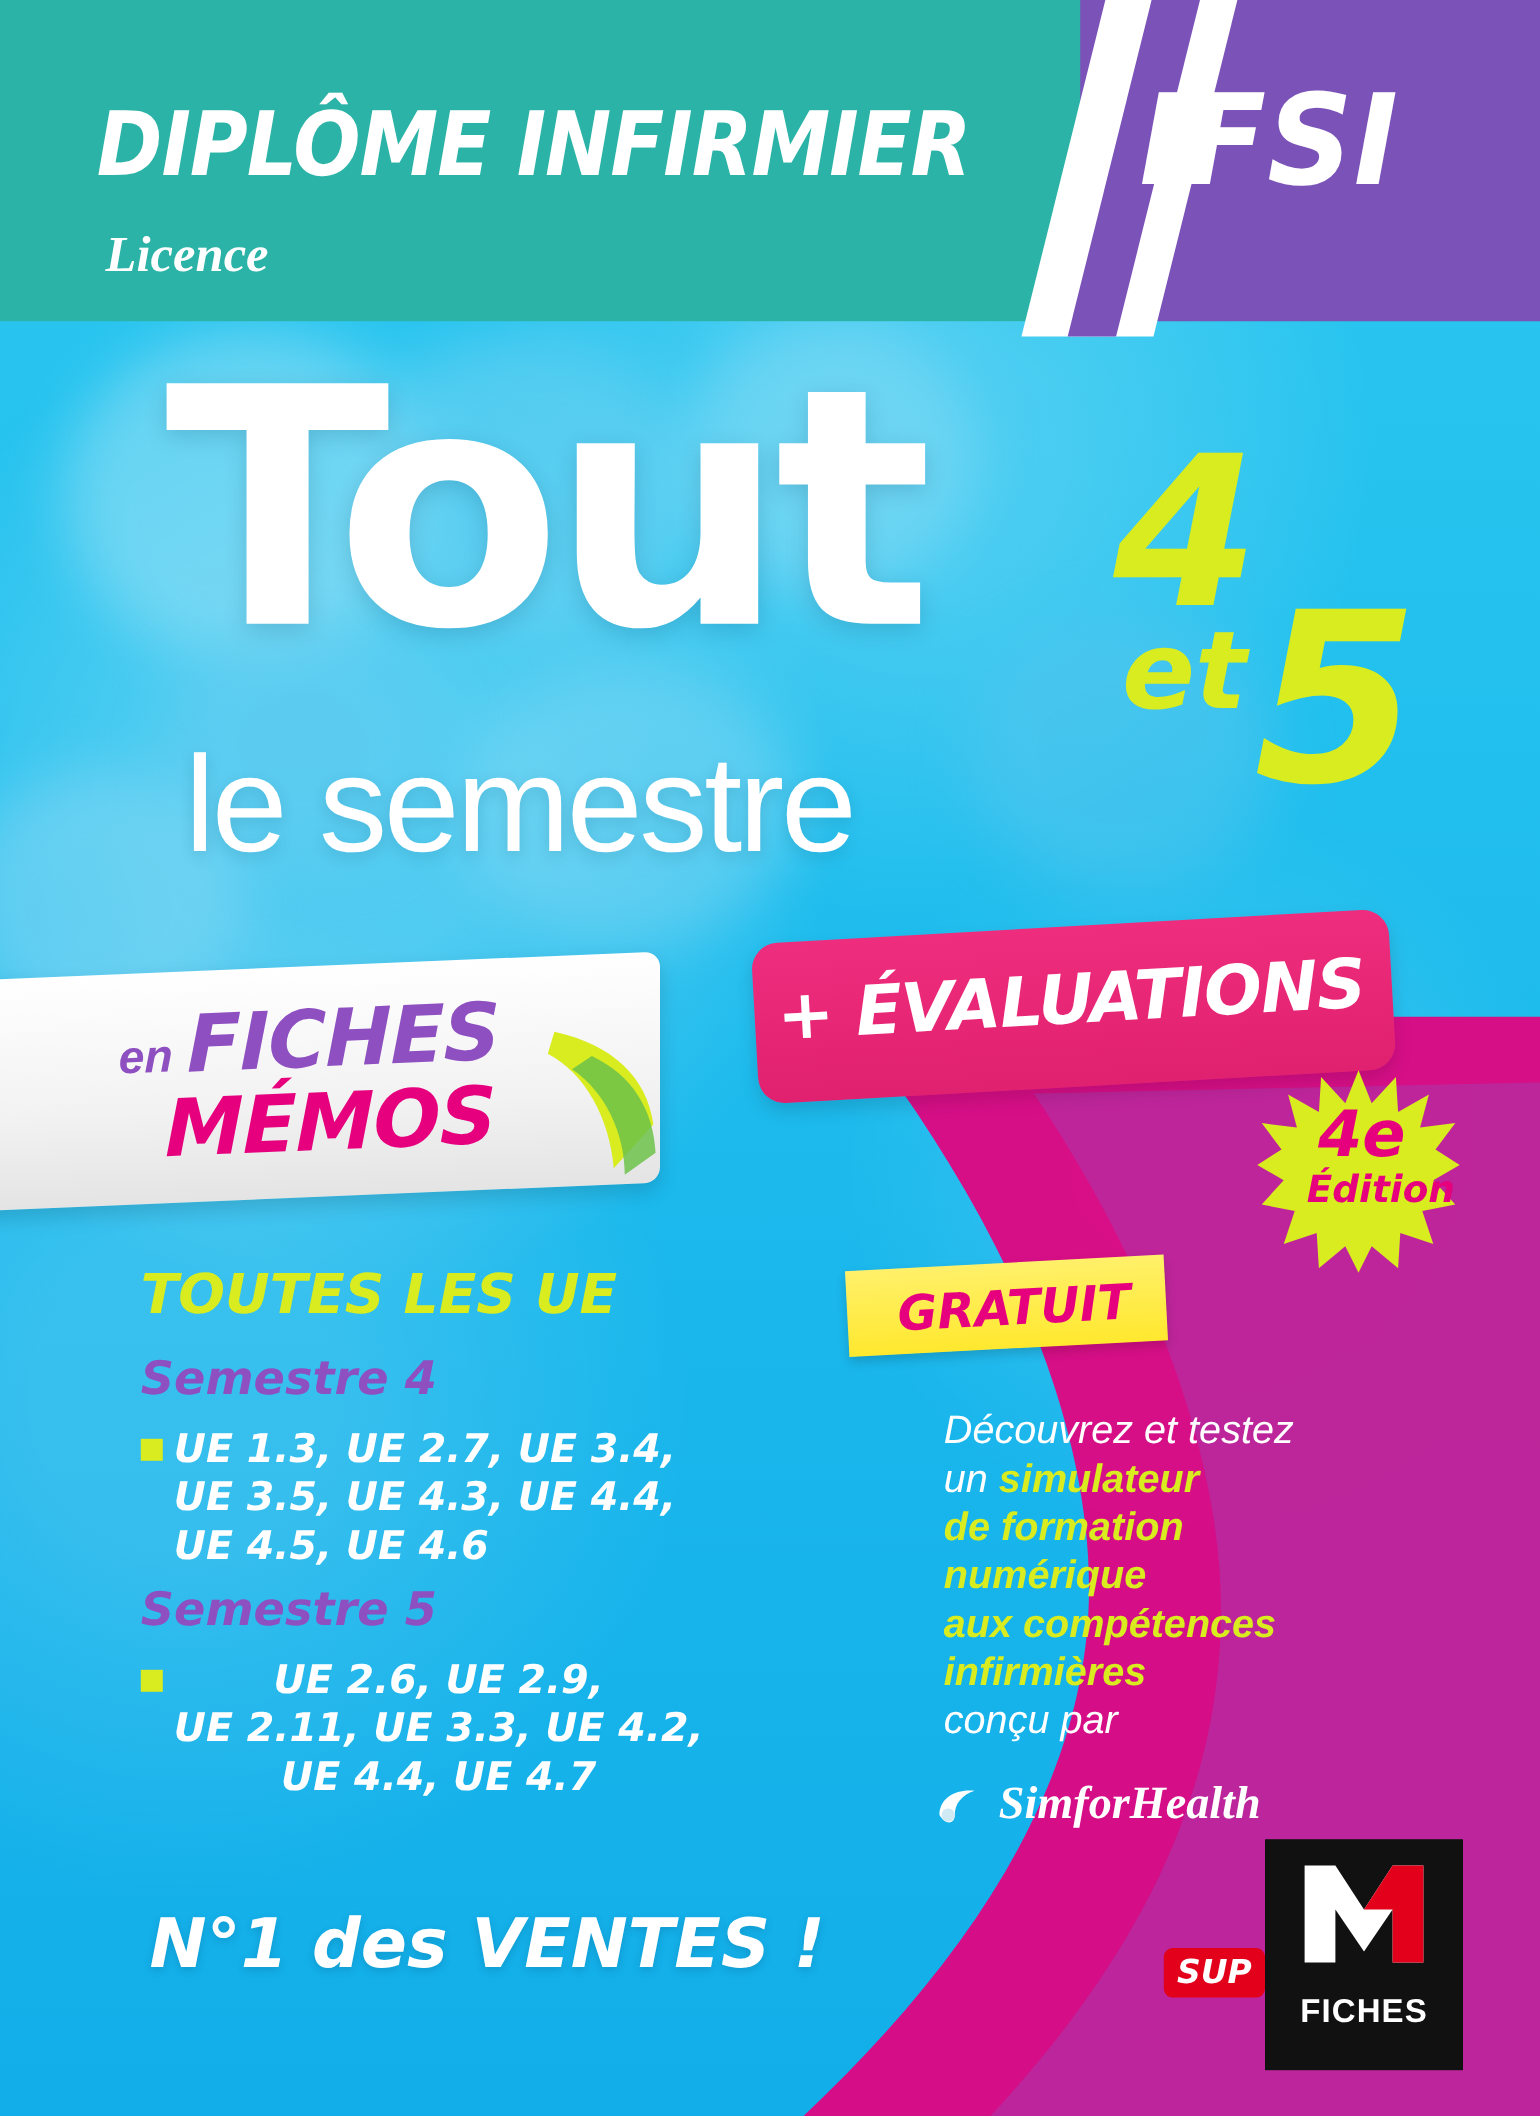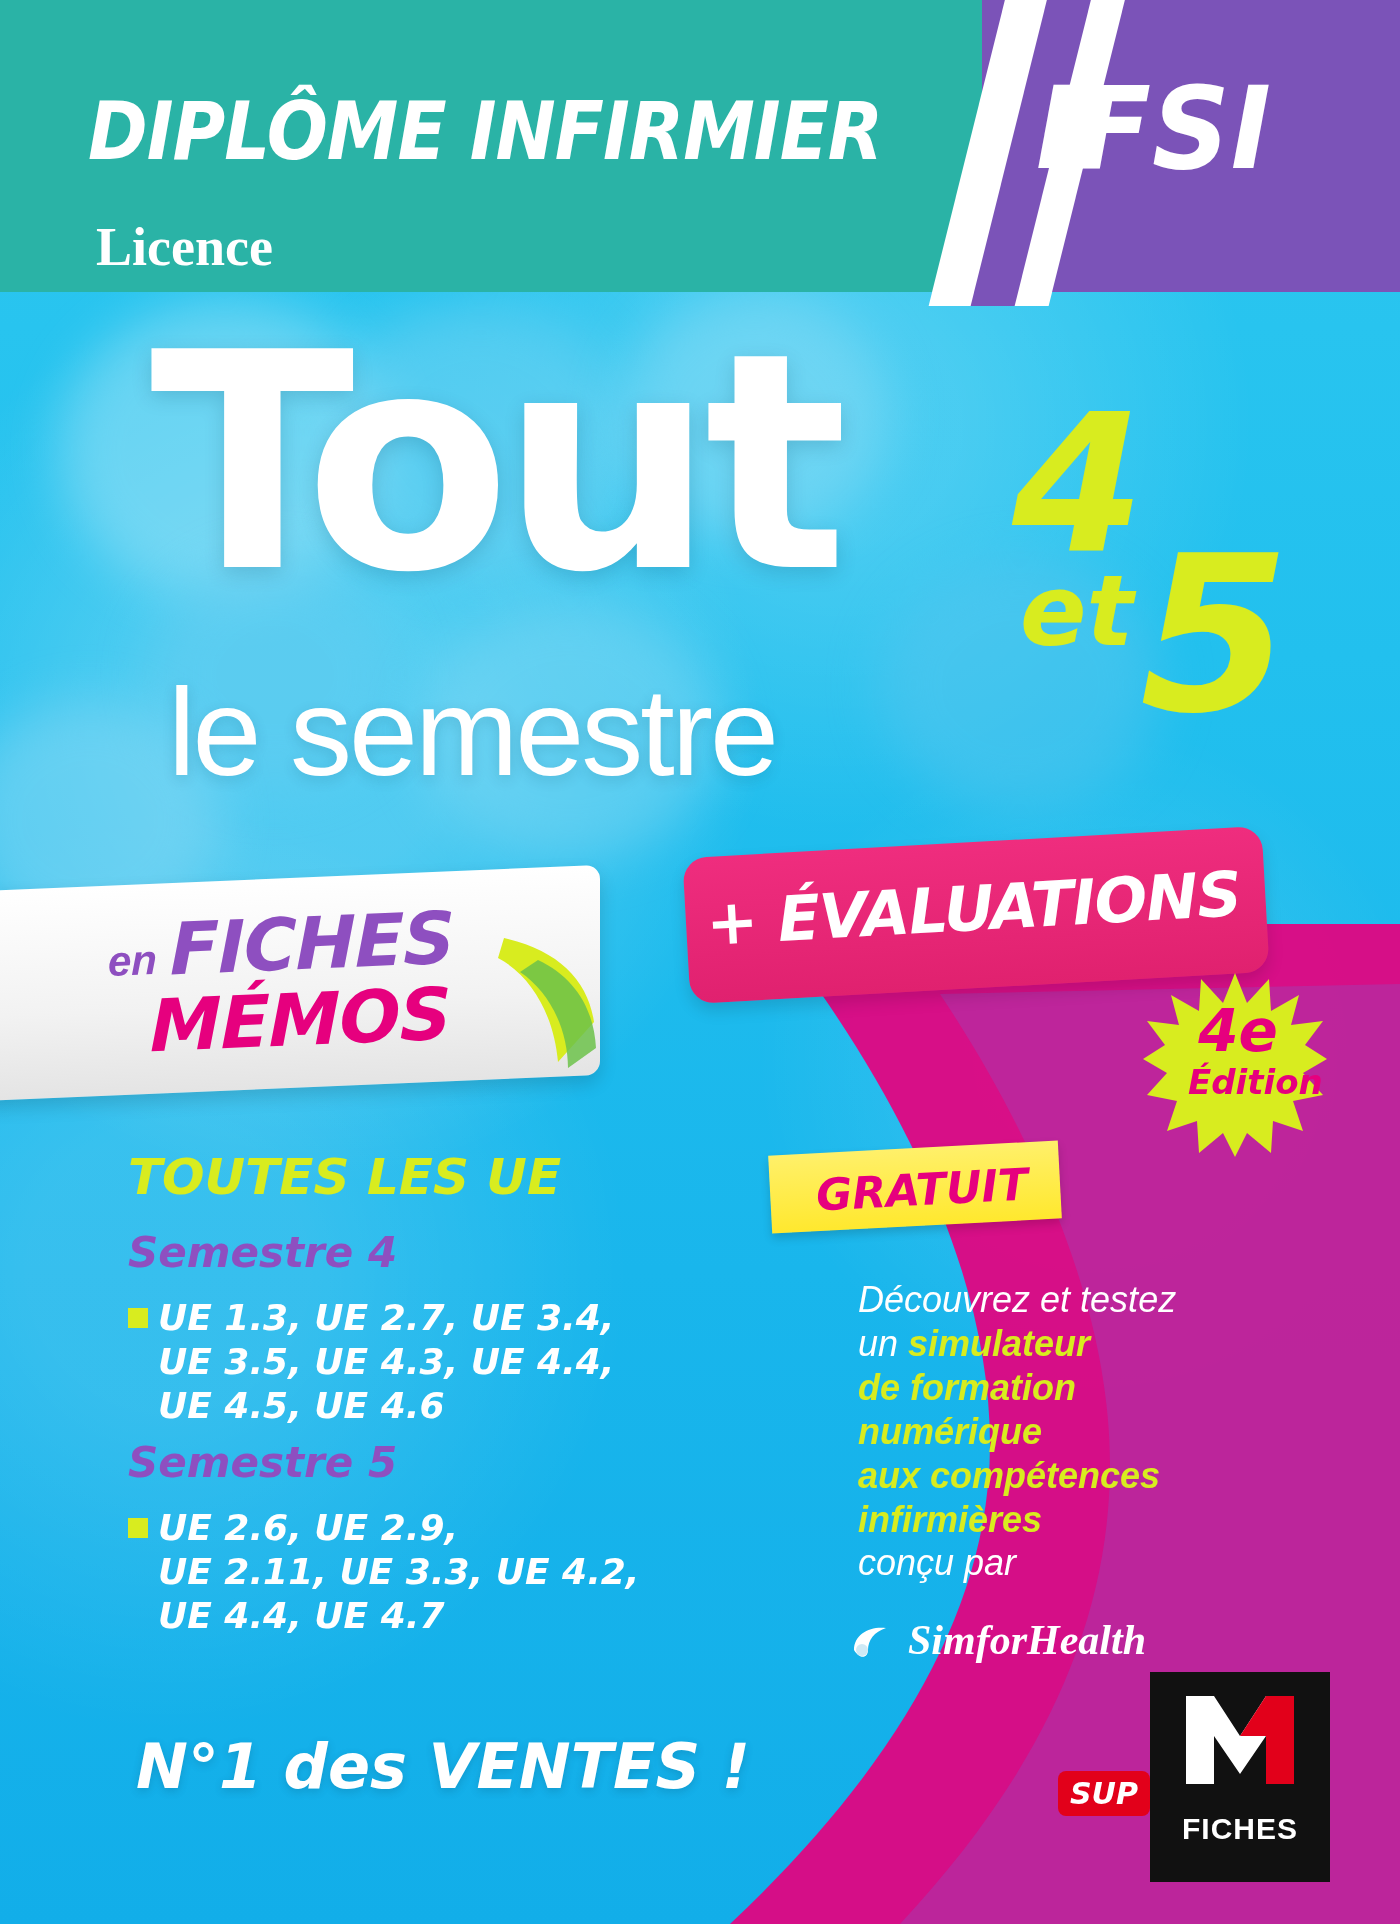--- a/index.html
+++ b/index.html
@@ -40,22 +40,22 @@
   }
   .band-title {
     position:absolute; left:88px; top:84px; z-index:9;
     color:#fff; font-weight:bold; font-size:72px; letter-spacing:-1px;
     font-style:italic; white-space:nowrap;
     font-family:"DejaVu Sans", sans-serif;
     transform:scaleY(1.12);
     transform-origin:left top;
   }
   .band-sub {
-    position:absolute; left:96px; top:216px; z-index:9;
-    color:#fff; font-size:54px; font-weight:bold;
+    position:absolute; left:96px; top:204px; z-index:9;
+    color:#fff; font-size:46px; font-style:italic; font-weight:bold;
     font-family:"Liberation Serif", serif;
   }
   
   .swoosh {
     position:absolute; z-index:7; top:-10px; left:968px;
     width:120px; height:316px; background:#fff;
     transform:skewX(-14deg);
   }
   .swoosh2 {
     position:absolute; z-index:7; top:-10px; left:1010px;
@@ -311,21 +311,21 @@
   <div class="toutes">TOUTES LES UE</div>
 
   <div class="sem-title sem4">Semestre 4</div>
   <div class="bullet b4"></div>
   <div class="ue-block ue4" style="white-space:pre-line;">UE 1.3, UE 2.7, UE 3.4,
 UE 3.5, UE 4.3, UE 4.4,
 UE 4.5, UE 4.6</div>
 
   <div class="sem-title sem5">Semestre 5</div>
   <div class="bullet b5"></div>
-  <div class="ue-block ue5" style="white-space:pre-line;">UE 2.6, UE 2.9,
+  <div class="ue-block ue5" style="white-space:pre-line;text-align:center;">UE 2.6, UE 2.9,
 UE 2.11,  UE 3.3, UE 4.2,
 UE 4.4, UE 4.7</div>
 
   <div class="gratuit-tag"></div>
   <div class="gratuit-txt">GRATUIT</div>
 
   <div class="promo">
     <div>Découvrez et testez</div>
     <div>
       <span class="plain">un </span><span class="hl">simulateur</span>

